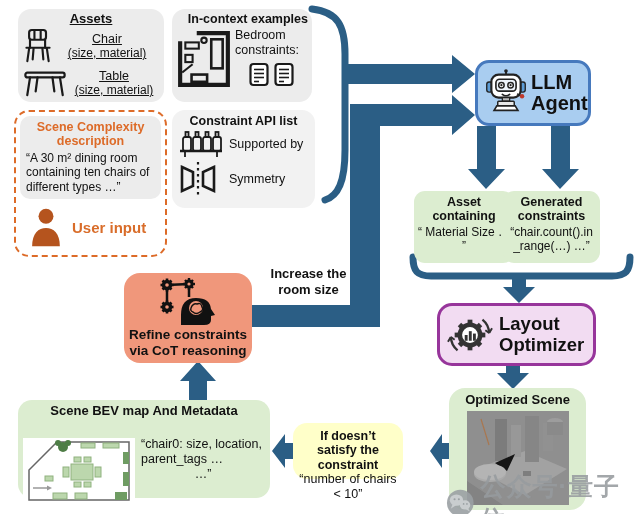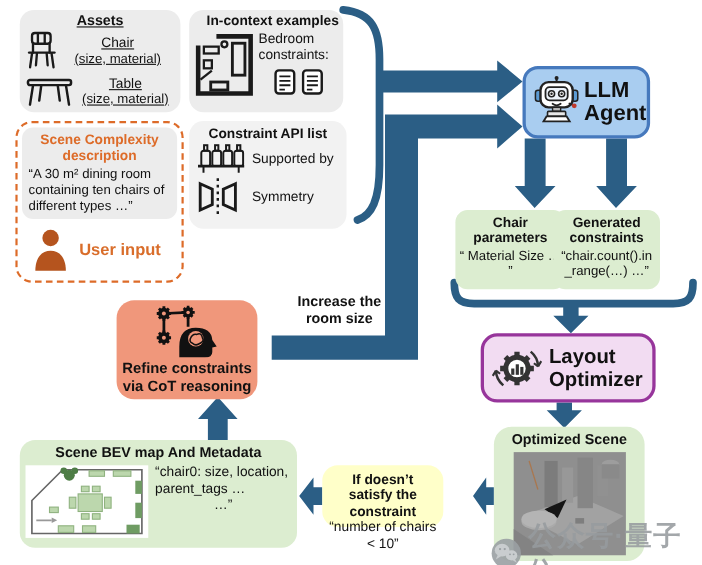--- a/index.html
+++ b/index.html
@@ -202,35 +202,35 @@
         <path d="M11 46 L37 46 L34 41 L14 41 Z" fill="#fff" stroke="#222" stroke-width="1.8"></path>
       </g>
     </svg>
     <div style="font-weight:bold;font-size:20px;line-height:1.05;">
       <div>LLM</div>
       <div>Agent</div>
     </div>
   </div>
 
   <div class="box green-box" style="left:414px;top:191px;width:100px;height:72px;padding:4px 3px;">
-    <div class="title" style="font-size:12.5px;">Chair parameters</div>
+    <div class="title" style="font-size:12.5px;">Asset containing</div>
     <div class="quote" style="font-size:12px;text-align:center;margin-top:1px;">“ Material Size … ”</div>
   </div>
 
   <div class="box green-box" style="left:503px;top:191px;width:97px;height:72px;padding:4px 2px;">
     <div class="title" style="font-size:12.5px;">Generated constraints</div>
     <div class="quote" style="font-size:12px;text-align:center;margin-top:1px;">
       <div>“chair.count().in</div>
       <div>_range(…) …”</div>
     </div>
   </div>
 
   <div class="abs" style="left:260px;top:266px;width:97px;z-index:2;font-weight:bold;font-size:13px;text-align:center;line-height:1.2;">Increase the room size</div>
 
-  <div class="box" style="left:106px;top:273px;width:128px;height:90px;background:#f0977b;border-radius:16px;padding-top:4px;">
+  <div class="box" style="left:124px;top:273px;width:128px;height:90px;background:#f0977b;border-radius:16px;padding-top:4px;">
     <svg width="66" height="48" viewBox="0 0 66 48" style="margin:0 auto;">
       <g>
         <line x1="12" y1="8" x2="34" y2="7" stroke="#111" stroke-width="2.5"></line>
         <line x1="12" y1="8" x2="12" y2="30" stroke="#111" stroke-width="2.5"></line>
         <line x1="34" y1="7" x2="34" y2="20" stroke="#111" stroke-width="2.5"></line>
         <g>
           <circle cx="12" cy="8" r="5.2" fill="#111"></circle>
           <g stroke="#111" stroke-width="2.6">
             <line x1="12" y1="1.5" x2="12" y2="14.5"></line>
               <line x1="5.5" y1="8" x2="18.5" y2="8"></line>
@@ -316,21 +316,21 @@
     </svg>
   </div>
 
   <div class="box" style="left:293px;top:423px;width:110px;height:56px;background:#ffffc9;border-radius:14px;padding:6px 6px;">
     <div style="font-weight:bold;font-size:12.5px;text-align:center;line-height:1.15;">If doesn’t satisfy the constraint</div>
     <div style="font-size:12.5px;text-align:center;line-height:1.15;">“number of chairs &lt; 10”</div>
   </div>
 
   <div class="box green-box" style="left:18px;top:400px;width:252px;height:98px;border-radius:14px;padding:4px 5px;">
     <div class="title" style="font-size:13px;">Scene BEV map And Metadata</div>
-    <div class="row" style="align-items:flex-start;margin-top:3px;gap:6px;">
+    <div class="row" style="align-items:flex-start;margin-top:18px;gap:6px;">
       <svg width="112" height="68" viewBox="0 0 112 66">
         <rect x="0" y="0" width="112" height="66" fill="#ffffff"></rect>
         <path d="M34 4 L106 4 L106 62 L6 62 L6 32 Z" stroke="#666" stroke-width="1.5" fill="none"></path>
         <g fill="#bcd7ad" stroke="#8fb27f" stroke-width="1">
           <rect x="48" y="26" width="22" height="16"></rect>
           <rect x="40" y="29" width="6" height="10"></rect>
             <rect x="72" y="29" width="6" height="10"></rect>
           <rect x="51" y="19" width="7" height="5"></rect>
             <rect x="61" y="19" width="7" height="5"></rect>
           <rect x="51" y="44" width="7" height="5"></rect>

